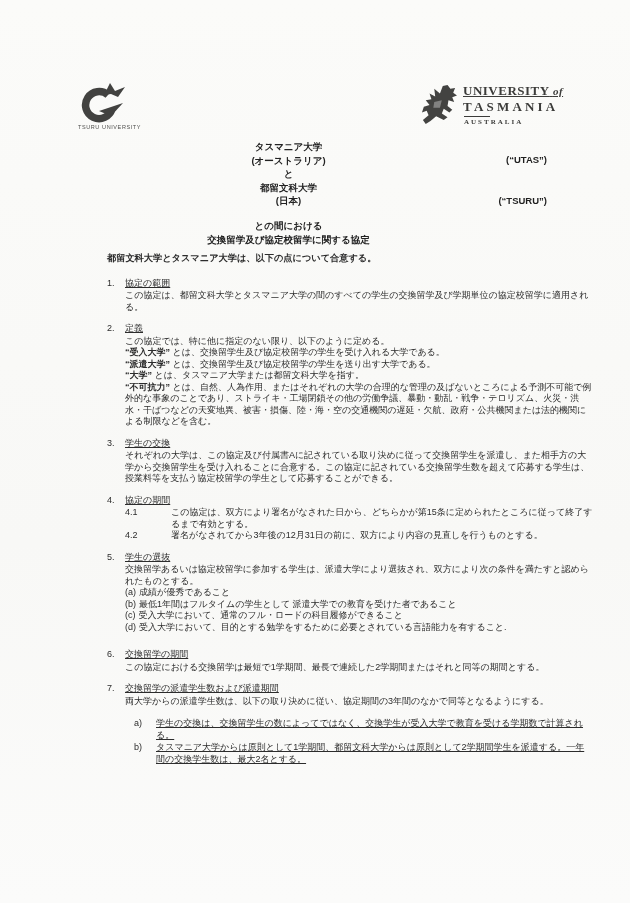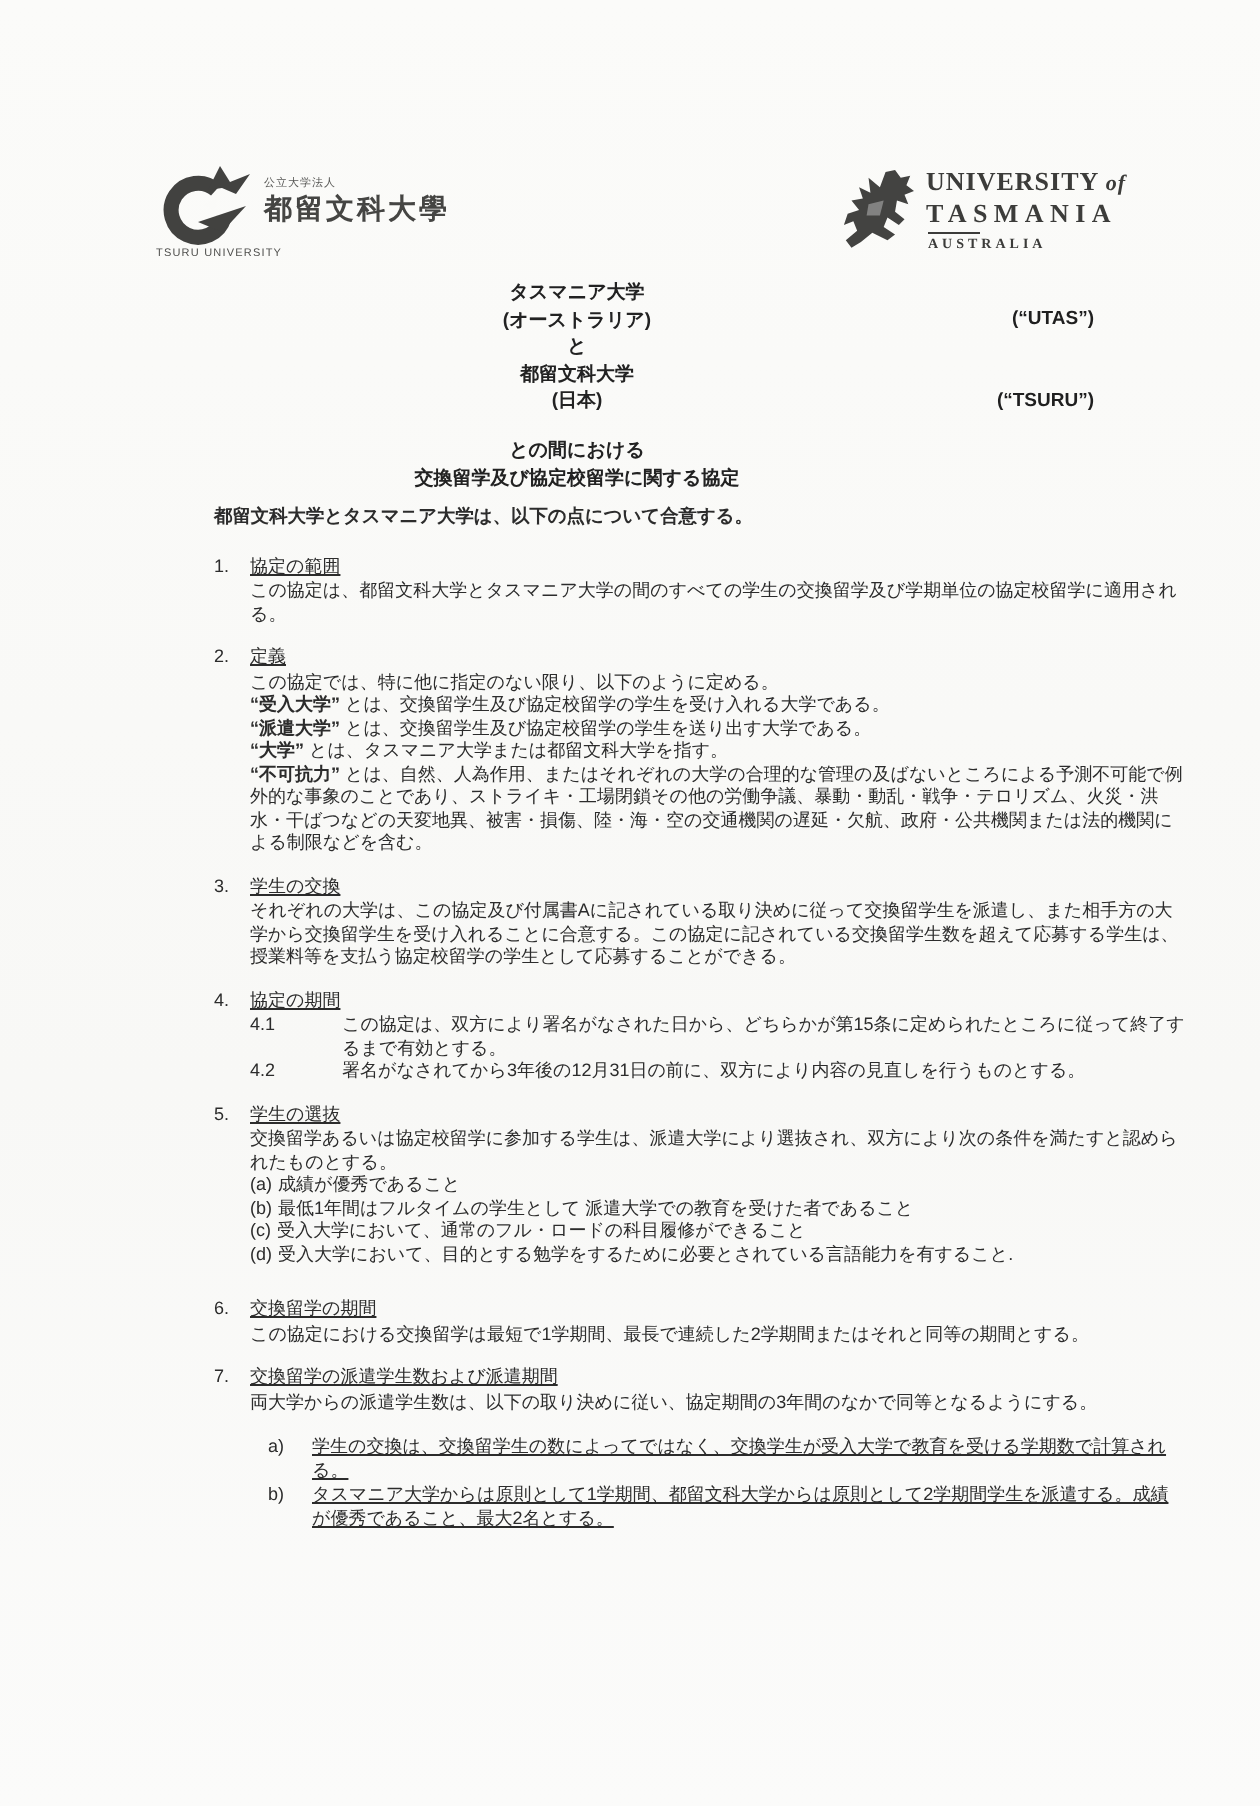--- a/index.html
+++ b/index.html
@@ -17,21 +17,21 @@
   .tsuru-logo{position:absolute;left:78px;top:82px;width:200px;height:52px;}
   .tsuru-mark{position:absolute;left:0;top:0;}
   .tsuru-texts{position:absolute;left:54px;top:6px;color:#4a4a48;}
   .tsuru-org{font-size:5.5px;letter-spacing:.5px;color:#585856;}
   .tsuru-name{font-size:14px;font-weight:bold;letter-spacing:1.5px;color:#454543;margin-top:1px;}
   .tsuru-caption{position:absolute;left:0;top:42px;font-size:5.5px;letter-spacing:.6px;color:#4f4f4d;white-space:nowrap;}
 
   .utas-logo{position:absolute;left:421px;top:82px;width:150px;height:48px;display:flex;}
   .utas-lion{flex:none;margin-right:6px;}
   .utas-texts{font-family:"Liberation Serif","DejaVu Serif",serif;color:#3c3c3a;padding-top:1px;}
-  .utas-line1{font-size:13px;font-weight:bold;letter-spacing:.5px;white-space:nowrap;}
+  .utas-line1{font-size:13px;font-weight:bold;letter-spacing:.5px;white-space:nowrap;text-decoration:underline;}
   .utas-line1 .of{font-style:italic;font-weight:bold;font-size:11px;}
   .utas-line2{font-size:13px;font-weight:bold;letter-spacing:3.2px;margin-top:0px;white-space:nowrap;}
   .utas-rule{width:26px;height:1px;background:#3c3c3a;margin:1px 0 1px 1px;}
   .utas-line3{font-size:7px;font-weight:bold;letter-spacing:2px;margin-left:1px;}
 
   
   .title-block{position:absolute;left:0;top:140px;width:630px;text-align:center;font-weight:bold;font-size:9.5px;line-height:13.5px;color:#222;}
   .title-inner{padding-right:53px;}
   .right-ref{position:absolute;right:83px;font-weight:bold;font-size:9.5px;color:#1f1f1f;}
   .ref-utas{top:13px;}
@@ -63,24 +63,20 @@
 
 <div class="page">
 
   <div class="tsuru-logo">
     <svg class="tsuru-mark" width="48" height="42" viewBox="0 0 48 42">
       <path d="M30 13 A13.5 13.5 0 1 0 34 27" stroke="#424240" stroke-width="7.5" fill="none"></path>
       <path d="M26 13 L32 1 L37 9 L47 5 L40 15 L33 12 Z" fill="#424240"></path>
       <path d="M21 29 L45 21 L33 34 Z" fill="#424240"></path>
       <path d="M24 20 L31 17 L29 24 Z" fill="#fafaf8"></path>
     </svg>
-    <div class="tsuru-texts">
-      <div class="tsuru-org">公立大学法人</div>
-      <div class="tsuru-name">都留文科大學</div>
-    </div>
     <div class="tsuru-caption">TSURU UNIVERSITY</div>
   </div>
 
   <div class="utas-logo">
     <svg class="utas-lion" width="36" height="44" viewBox="0 0 38 44">
       <path d="M28 2 L31 6 L36 5 L34 10 L38 13 L33 15 L35 20 L29 18 L28 24 L33 28 L30 31 L24 27 L22 32 L28 36 L24 39 L16 35 L10 40 L5 43 L2 39 L8 34 L6 29 L1 31 L3 25 L9 23 L5 18 L11 17 L9 11 L15 14 L14 6 L20 11 L23 3 Z" fill="#434341"></path>
       <path d="M14 20 L22 18 L20 26 L13 26 Z" fill="#fafaf8" opacity="0.35"></path>
     </svg>
     <div class="utas-texts">
       <div class="utas-line1">
@@ -190,20 +186,20 @@
       <div class="sec-body">
         <div class="sec-heading">交換留学の派遣学生数および派遣期間</div>
         <p class="sec-p">両大学からの派遣学生数は、以下の取り決めに従い、協定期間の3年間のなかで同等となるようにする。</p>
         <div class="sub-items">
           <div class="sub-item">
             <div class="lbl">a)</div>
             <div class="txt">学生の交換は、交換留学生の数によってではなく、交換学生が受入大学で教育を受ける学期数で計算される。</div>
           </div>
           <div class="sub-item">
             <div class="lbl">b)</div>
-            <div class="txt">タスマニア大学からは原則として1学期間、都留文科大学からは原則として2学期間学生を派遣する。成績が優秀であること、最大2名とする。</div>
+            <div class="txt">タスマニア大学からは原則として1学期間、都留文科大学からは原則として2学期間学生を派遣する。一年間の交換学生数は、最大2名とする。</div>
           </div>
         </div>
       </div>
     </div>
 
   </div>
 </div>
 
 </body></html>

